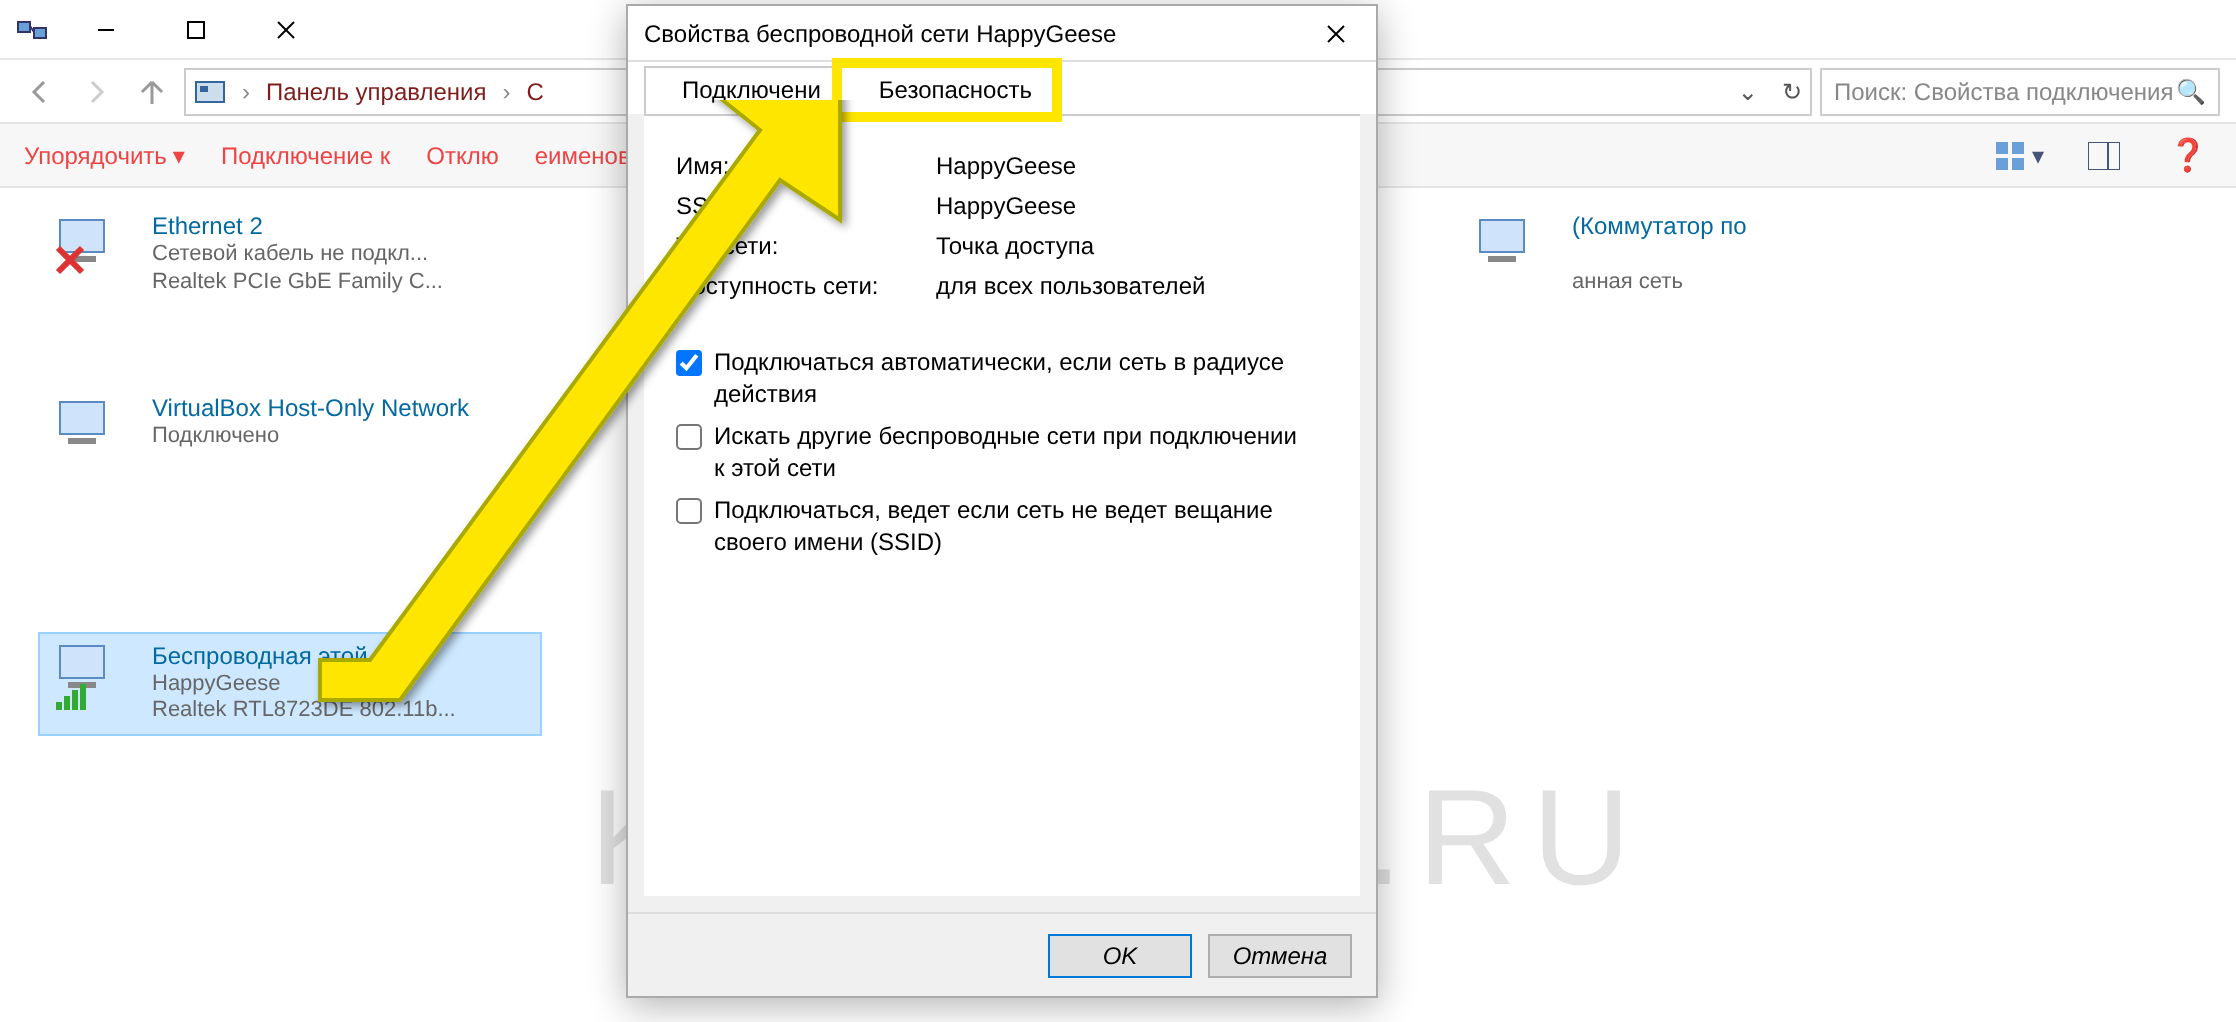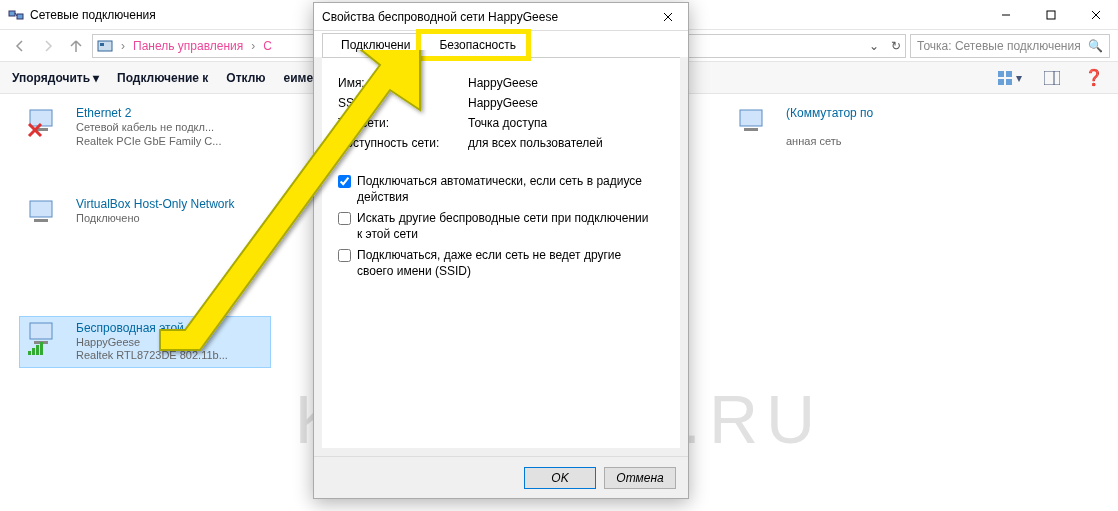--- a/index.html
+++ b/index.html
@@ -9,28 +9,28 @@
 .titlebar { height: 30px; display: flex; align-items: center; padding: 0 0 0 8px; border-bottom: 1px solid #e5e5e5; }
 .titlebar .icon { width: 16px; height: 16px; margin-right: 6px; }
 .titlebar .title { flex: 1; font-size: 12px; }
 .titlebar .winbtns { display: flex; }
 .titlebar .winbtn { width: 45px; height: 30px; display: flex; align-items: center; justify-content: center; color: #333; }
 
 .navbar { height: 32px; display: flex; align-items: center; padding: 0 8px; gap: 4px; border-bottom: 1px solid #e5e5e5; }
 .navbtn { width: 24px; height: 24px; display: flex; align-items: center; justify-content: center; color: #999; }
 .addressbar { flex: 1; height: 24px; border: 1px solid #ccc; display: flex; align-items: center; padding: 0 4px; gap: 6px; font-size: 12px; }
 .addressbar .cpl-icon { width: 16px; height: 16px; }
-.addressbar .crumb { color: #ec4899; }
+.addressbar .crumb { color: #7f1d1d; }
 .addressbar .sep { color: #888; margin: 0 2px; }
 .addressbar .spacer { flex: 1; }
 .addressbar .dd { color: #555; }
 .searchbox { width: 200px; height: 24px; border: 1px solid #ccc; padding: 0 6px; display: flex; align-items: center; color: #888; }
 
 .toolbar { height: 32px; display: flex; align-items: center; padding: 0 12px; gap: 18px; background: #f7f7f7; border-bottom: 1px solid #e5e5e5; font-size: 12px; }
-.toolbar .titem { color: #0f172a; display: flex; align-items: center; gap: 3px; font-weight: bold; }
+.toolbar .titem { color: #ef4444; display: flex; align-items: center; gap: 3px; }
 .toolbar .spacer { flex: 1; }
 .toolbar .ricon { width: 24px; height: 24px; display: flex; align-items: center; justify-content: center; color: #457; }
 
 .content { position: relative; padding: 8px 20px; display: flex; gap: 40px; flex-wrap: wrap; }
 .neticon { width: 42px; height: 36px; flex-shrink: 0; }
 .netitem { width: 250px; display: flex; gap: 8px; padding: 4px 6px; }
 .netitem.selected { background: #cde8ff; outline: 1px solid #99d1ff; }
 .netitem .meta .name { font-size: 12px; color: #0369a1; margin-bottom: 1px; }
 .netitem .meta .line { font-size: 11px; color: #666; line-height: 1.25; white-space: nowrap; overflow: hidden; text-overflow: ellipsis; max-width: 190px; }
 
@@ -68,21 +68,20 @@
 <body>
 
 <div class="titlebar">
   <span class="icon">
     <svg viewBox="0 0 16 16">
         <rect x="1" y="4" width="6" height="5" fill="#6aa0d8" stroke="#336"></rect>
         <rect x="9" y="7" width="6" height="5" fill="#6aa0d8" stroke="#336"></rect>
         <line x1="7" y1="6" x2="9" y2="9" stroke="#336"></line>
       </svg>
   </span>
-  <span class="title">Сетевые подключения</span>
   <div class="winbtns">
     <div class="winbtn">
         <svg width="10" height="10">
           <line x1="1" y1="5" x2="9" y2="5" stroke="#000"></line>
         </svg>
       </div>
     <div class="winbtn">
         <svg width="10" height="10">
           <rect x="1" y="1" width="8" height="8" fill="none" stroke="#000"></rect>
         </svg>
@@ -121,21 +120,21 @@
     </span>
     <span class="sep">›</span>
     <span class="crumb">Панель управления</span>
     <span class="sep">›</span>
     <span class="crumb">С</span>
     <span class="spacer"></span>
     <span class="dd">⌄</span>
     <span class="dd" style="margin-left:6px;">↻</span>
   </div>
   <div class="searchbox">
-    <span>Точка: Сетевые подключения</span>
+    <span>Поиск: Свойства подключения</span>
     <span style="flex:1"></span>
     <span>🔍</span>
   </div>
 </div>
 
 <div class="toolbar">
   <span class="titem">
       <span>Упорядочить</span> 
       <span>▾</span>
     </span>
@@ -260,21 +259,21 @@
       <div class="checkrow">
           <input type="checkbox" checked="" style="">
           <label>Подключаться автоматически, если сеть в радиусе действия</label>
         </div>
       <div class="checkrow">
           <input type="checkbox" style="">
           <label>Искать другие беспроводные сети при подключении к этой сети</label>
         </div>
       <div class="checkrow">
           <input type="checkbox" style="">
-          <label>Подключаться, даже если сеть не ведет другие своего имени (SSID)</label>
+          <label>Подключаться, ведет если сеть не ведет вещание своего имени (SSID)</label>
         </div>
     </div>
   </div>
   <div class="btnbar">
     <div class="btn primary">OK</div>
     <div class="btn">Отмена</div>
   </div>
 </div>
 
 <svg class="arrow-svg" viewBox="0 0 330 320">

